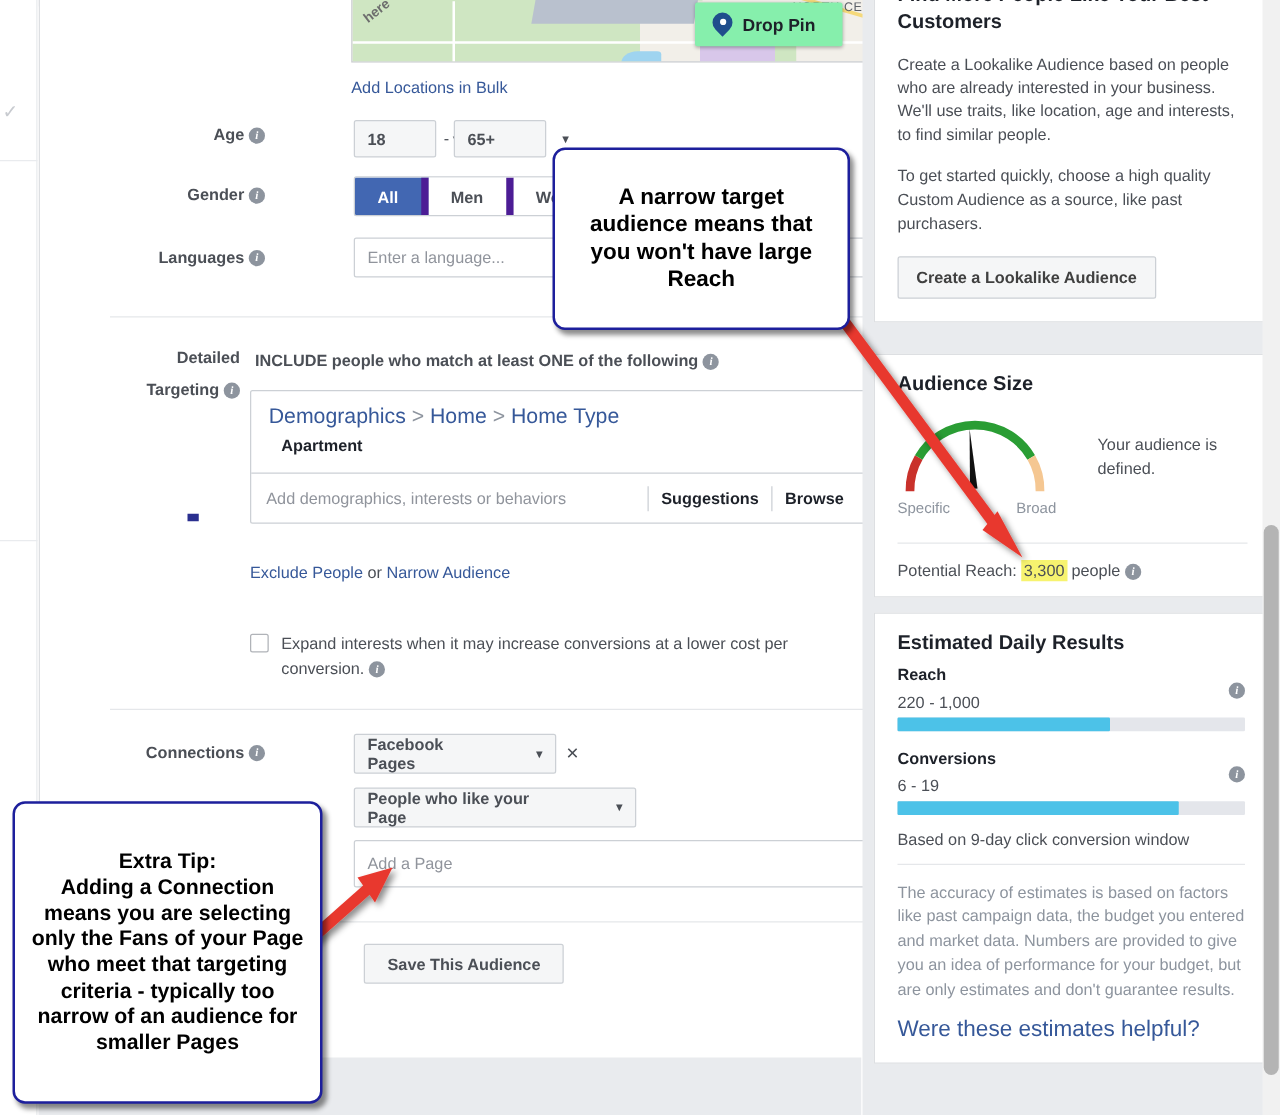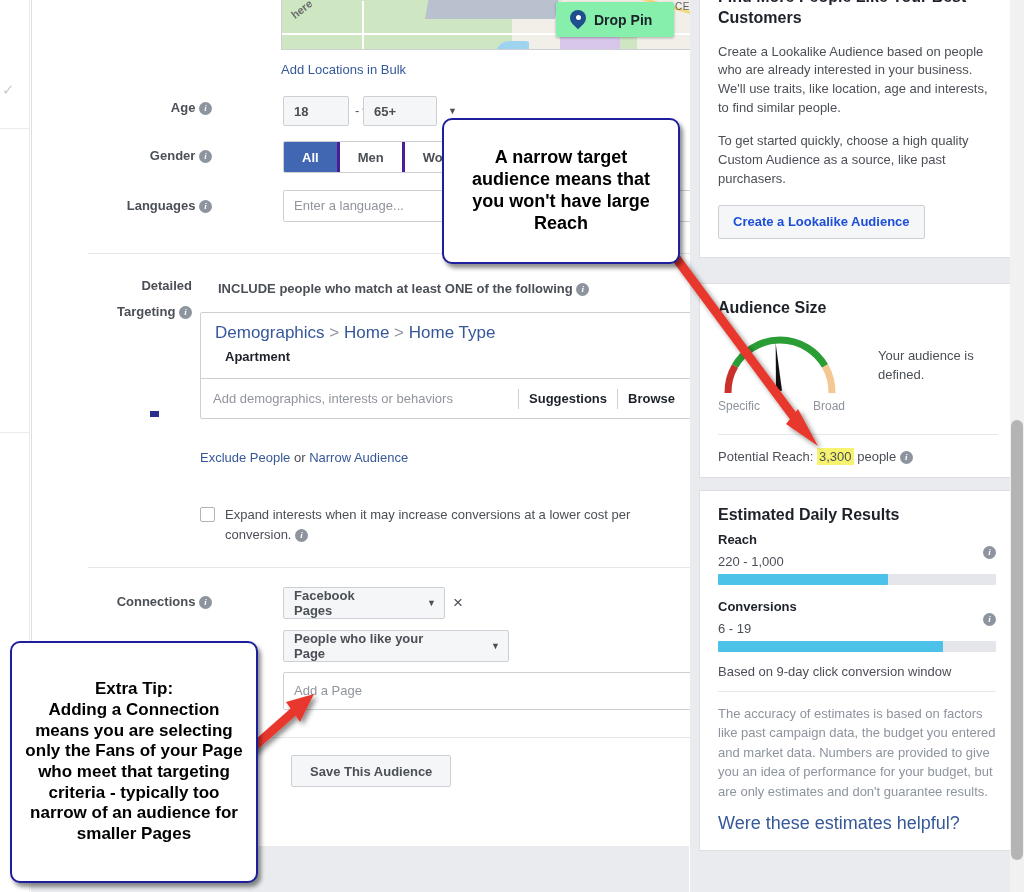--- a/index.html
+++ b/index.html
@@ -67,31 +67,31 @@
     display:inline-flex; align-items:center; justify-content:space-between;
     padding:0 8px 0 10px; height:30px; cursor:pointer;gap:44px;
   }
   .caret { margin-left:8px; font-size:9px; color:#4b4f56; }
   #age-min { position:absolute; left:251px; top:96px; width:66px; }
   #age-dash { position:absolute; left:323px; top:103px; color:#4b4f56; }
   #age-max { position:absolute; left:331px; top:96px; width:74px; }
 
   
   #gender-grp { position:absolute; left:251px; top:141px; display:flex; height:32px; border:1px solid #ccd0d5; border-radius:2px; overflow:hidden; }
-  #gender-grp .seg { padding:0 18px; display:flex; align-items:center; justify-content:center; font-weight:bold; font-size:13px; color:#4b4f56; background:#fff; border-right:3px solid #4c1d95; cursor:pointer; }
+  #gender-grp .seg { padding:0 18px; display:flex; align-items:center; justify-content:center; font-weight:bold; font-size:13px; color:#4b4f56; background:#fff; border-right:6px solid #4c1d95; cursor:pointer; }
   #gender-grp .seg:last-child { border-right:none; }
   #gender-grp .seg.active { background:#4267b2; color:#fff; }
 
   
   #lang-input { position:absolute; left:251px; top:190px; width:416px; height:32px; border:1px solid #ccd0d5; border-radius:2px; background:#fff; font-size:13px; color:#90949c; padding-left:10px; line-height:30px; }
 
   .hr { position:absolute; left:56px; width:614px; border-top:1px solid #e5e7ea; }
 
   
-  #include-line { position:absolute; left:172px; top:281px; font-weight:bold; font-size:13px; color:#4b4f56;margin-left:14px; }
+  #include-line { position:absolute; left:172px; top:281px; font-weight:bold; font-size:13px; color:#4b4f56; }
   #dt-box { position:absolute; left:168px; top:312px; width:498px; border:1px solid #ccd0d5; border-radius:2px; background:#fff; }
   #dt-box .crumb { padding:10px 14px 2px 14px; font-size:17px; color:#365899; }
   #dt-box .crumb .sep { color:#8d949e; }
   #dt-box .chosen { padding:4px 14px 14px 24px; font-size:13px; font-weight:bold; color:#1d2129; }
   #dt-box .dt-input { border-top:1px solid #ccd0d5; height:40px; display:flex; align-items:center; padding:0 12px; }
   #dt-box .dt-input .ph { flex:1; color:#90949c; font-size:13px; }
   #dt-box .dt-input .act { font-weight:bold; font-size:13px; color:#1d2129; padding:0 10px; cursor:pointer; }
   #dt-box .dt-input .vbar { width:1px; height:20px; background:#ccd0d5; }
 
   #exclude-row { position:absolute; left:168px; top:450px; font-size:13px; color:#4b4f56; }
@@ -113,21 +113,21 @@
   #blue-artifact { position:absolute; left:118px; top:411px; width:9px; height:6px; background:#2a2f8f; }
 
   
   #right-col { position:absolute; left:690px; top:0; width:334px; height:892px; background:#e9ebee; }
   .card { position:absolute; left:9px; width:316px; background:#fff; border:1px solid #dddfe2; }
   .card h3 { margin:0; font-size:16px; font-weight:bold; color:#1d2129; line-height:1.3; }
   .card p { margin:0; font-size:13px; color:#4b4f56; line-height:1.45; }
 
   #card-lookalike { top:-30px; padding:16px 18px 18px 18px; }
   #card-lookalike p { margin-top:14px; }
-  #lookalike-btn { margin-top:16px; display:inline-flex; align-items:center; height:34px; padding:0 14px; background:#f5f6f7; border:1px solid #ccd0d5; border-radius:2px; font-weight:bold; font-size:13px; color:#1d4ed8; cursor:pointer; }
+  #lookalike-btn { margin-top:16px; display:inline-flex; align-items:center; height:34px; padding:0 14px; background:#f5f6f7; border:1px solid #ccd0d5; border-radius:2px; font-weight:bold; font-size:13px; color:#404040; cursor:pointer; }
 
   #card-audience { top:283px; padding:14px 18px 0 18px; height:195px; }
   #gauge-wrap { position:relative; height:100px; margin-top:14px; }
   #gauge { position:absolute; left:4px; top:0; width:116px; height:64px; }
   #needle { position:absolute; left:58px; top:10px; width:0; height:0; border-left:3px solid transparent; border-right:3px solid transparent; border-bottom:48px solid #111; transform:rotate(-4deg); transform-origin:50% 100%; }
   #g-specific { position:absolute; left:0px; top:66px; font-size:12px; color:#8d949e; }
   #g-broad { position:absolute; left:95px; top:66px; font-size:12px; color:#8d949e; }
   #aud-msg { position:absolute; left:160px; top:14px; width:140px; font-size:13px; color:#4b4f56; line-height:1.45; }
   #reach-div { position:absolute; left:18px; top:150px; width:280px; border-top:1px solid #e5e7ea; }
   #reach-line { position:absolute; left:18px; top:165px; font-size:13px; color:#4b4f56; }

